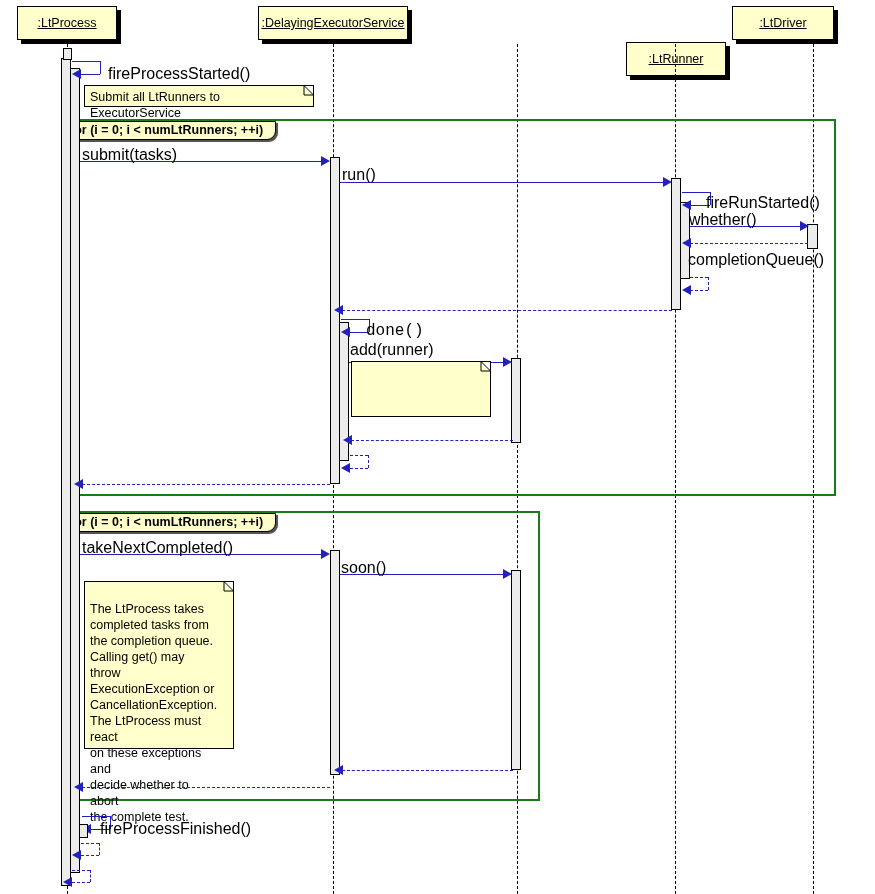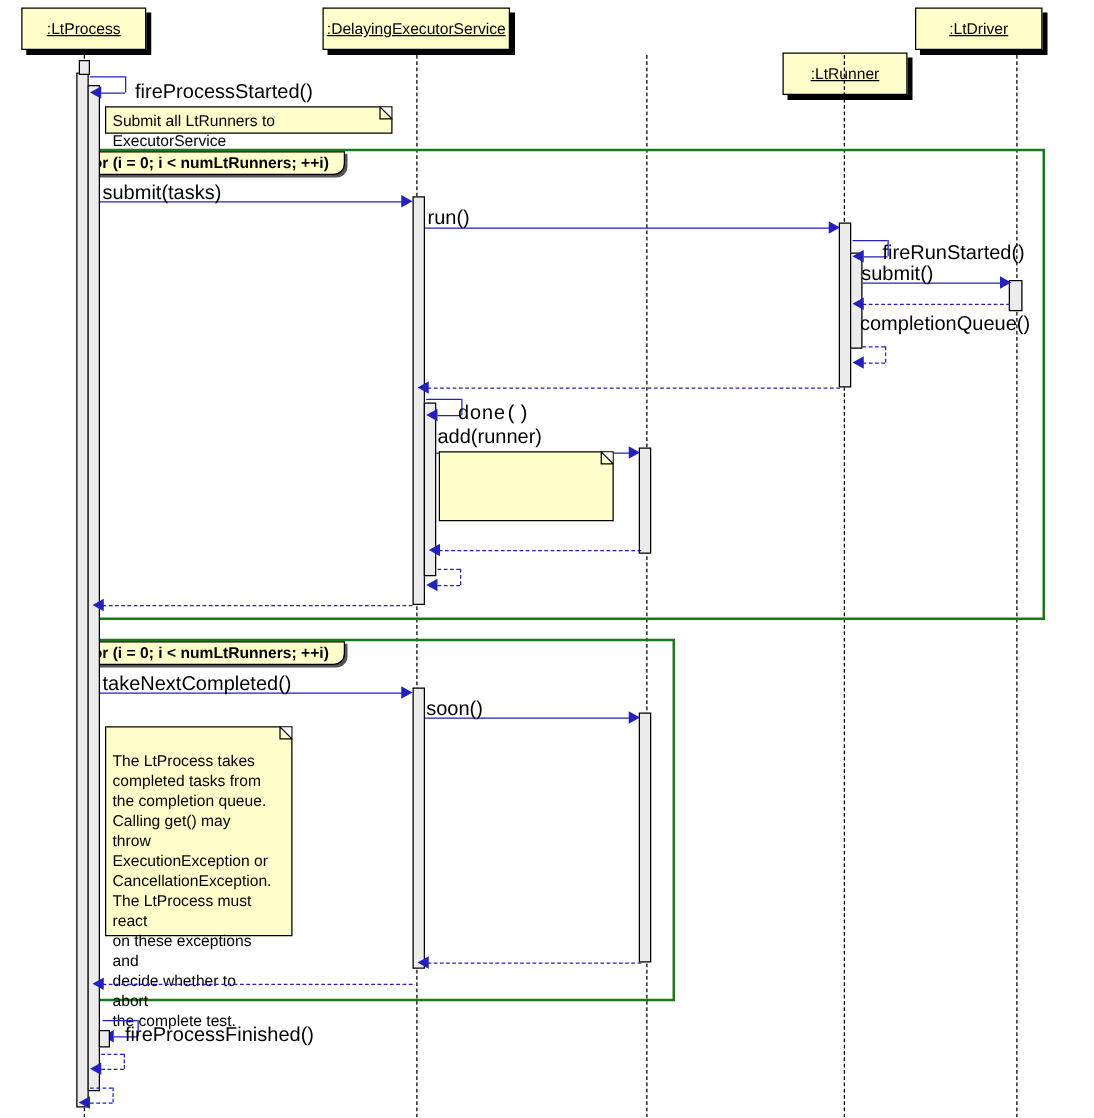--- a/index.html
+++ b/index.html
@@ -203,21 +203,21 @@
   <div class="msg-label" style="left:342px; top:166px;">run()</div>
 
   <div class="msg-line" style="left:682px; top:192px; width:28px;"></div>
   <div class="msg-vline" style="left:710px; top:192px; height:13px;"></div>
   <div class="msg-line" style="left:691px; top:205px; width:19px;"></div>
   <div class="arrow-l" style="left:682px; top:200px;"></div>
   <div class="msg-label" style="left:706px; top:194px;">fireRunStarted()</div>
 
   <div class="msg-line" style="left:690px; top:226px; width:112px;"></div>
   <div class="arrow-r" style="left:800px; top:221px;"></div>
-  <div class="msg-label" style="left:689px; top:211px;">submit()</div>
+  <div class="msg-label" style="left:689px; top:211px;">whether()</div>
 
   <div class="msg-line dashed" style="left:690px; top:243px; width:118px;"></div>
   <div class="arrow-l" style="left:682px; top:238px;"></div>
 
   <div class="msg-label" style="left:688px; top:251px;">completionQueue()</div>
 
   <div class="msg-line dashed" style="left:690px; top:277px; width:18px;"></div>
   <div class="msg-vline dashed" style="left:708px; top:277px; height:13px;"></div>
   <div class="msg-line dashed" style="left:690px; top:290px; width:18px;"></div>
   <div class="arrow-l" style="left:682px; top:285px;"></div>

